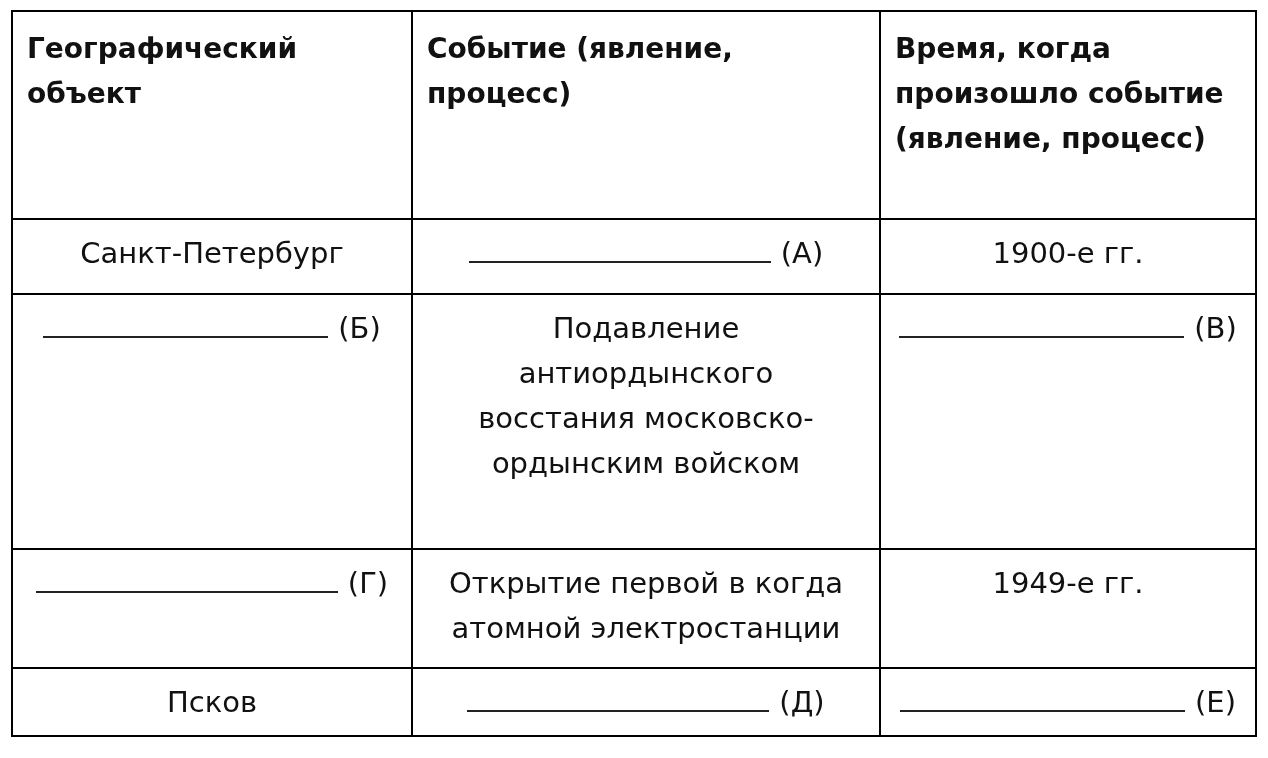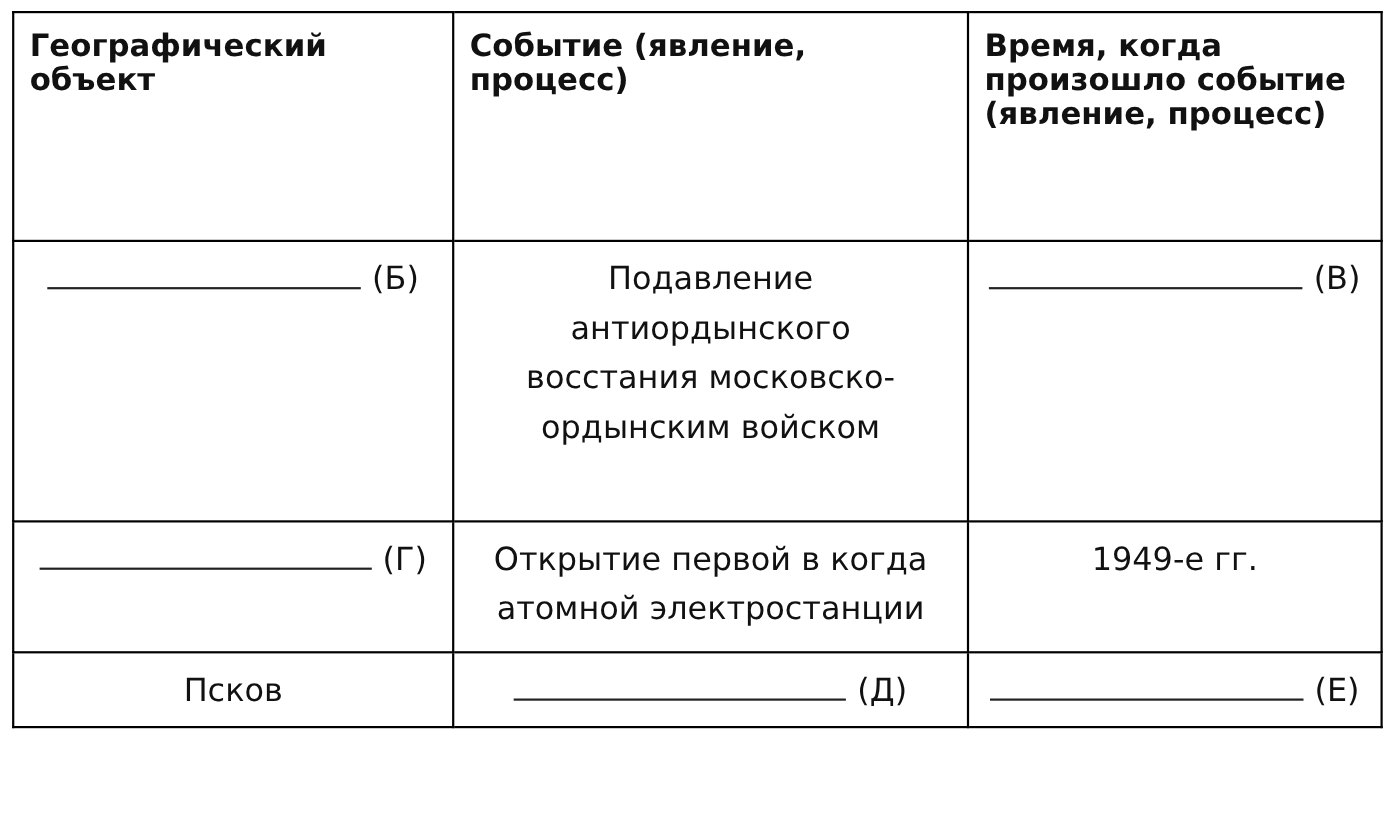--- a/index.html
+++ b/index.html
@@ -1,38 +1,43 @@
 <!DOCTYPE html>
 <html><head>
 <meta charset="utf-8">
 <style>
   html, body { margin: 0; padding: 0; background: #ffffff; }
   body { width: 1268px; height: 758px; position: relative; overflow: hidden;
          font-family: "DejaVu Sans", "Liberation Sans", sans-serif; color: #111111; }
   table { position: absolute; left: 11px; top: 10px; border-collapse: collapse; table-layout: fixed; }
   td, th { border: 2px solid #000; vertical-align: top; padding: 0; }
-  th { font-weight: bold; text-align: left; font-size: 28px; line-height: 31px; padding: 14px 14px 0 14px; }
+  th { font-weight: bold; text-align: left; font-size: 28px; line-height: 45px; padding: 14px 14px 0 14px; }
   td { font-size: 29px; line-height: 45px; text-align: center; padding: 11px 10px 10px 10px; }
   .blank { display: inline-block; border-bottom: 2px solid #222; vertical-align: baseline; margin-right: 10px; height: 22px; }
   .w1 { width: 302px; } .w2 { width: 285px; } .w3 { width: 285px; } .w4 { width: 302px; } .w5 { width: 302px; } .w6 { width: 285px; }
 </style>
 </head>
 <body>
 
 <table>
   <colgroup>
       <col style="width:400px">
       <col style="width:468px">
       <col style="width:376px">
     </colgroup>
   <tbody>
       <tr style="height:208px">
     <th style="padding-right:60px">Географический объект</th>
     <th style="padding-right:62px">Событие (явление, процесс)</th>
     <th>Время, когда произошло событие (явление, процесс)</th>
+  </tr>
+  <tr style="height:75px">
+    <td>Санкт-Петербург</td>
+    <td><span class="blank w1"></span><span>(А)</span></td>
+    <td>1900-е гг.</td>
   </tr>
   <tr style="height:255px">
     <td><span class="blank w2"></span><span>(Б)</span></td>
     <td style="padding:11px 30px 10px 30px">Подавление антиордынского восстания московско-ордынским войском</td>
     <td><span class="blank w3"></span><span>(В)</span></td>
   </tr>
   <tr style="height:119px">
     <td><span class="blank w4"></span><span>(Г)</span></td>
     <td>Открытие первой в когда атомной электростанции</td>
     <td>1949-е гг.</td>

